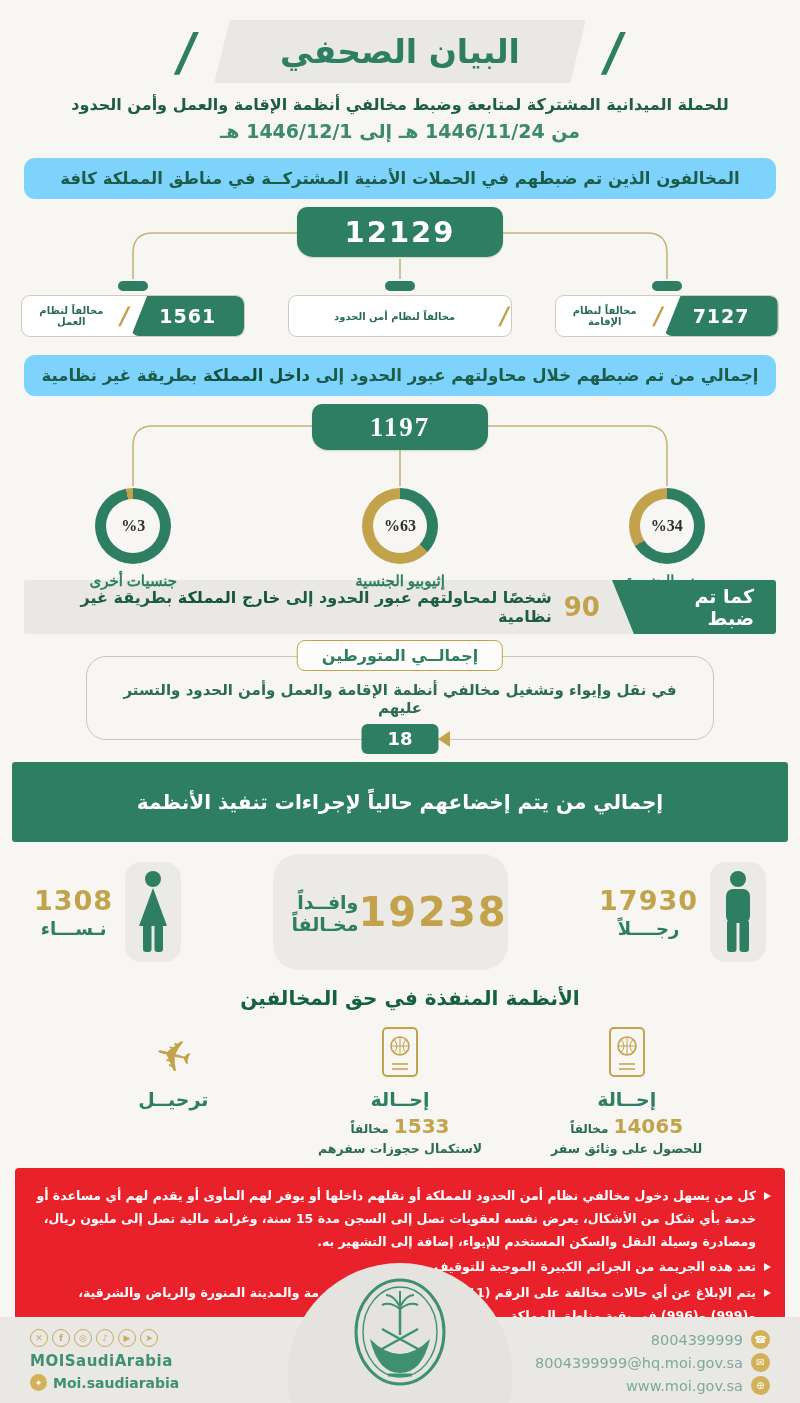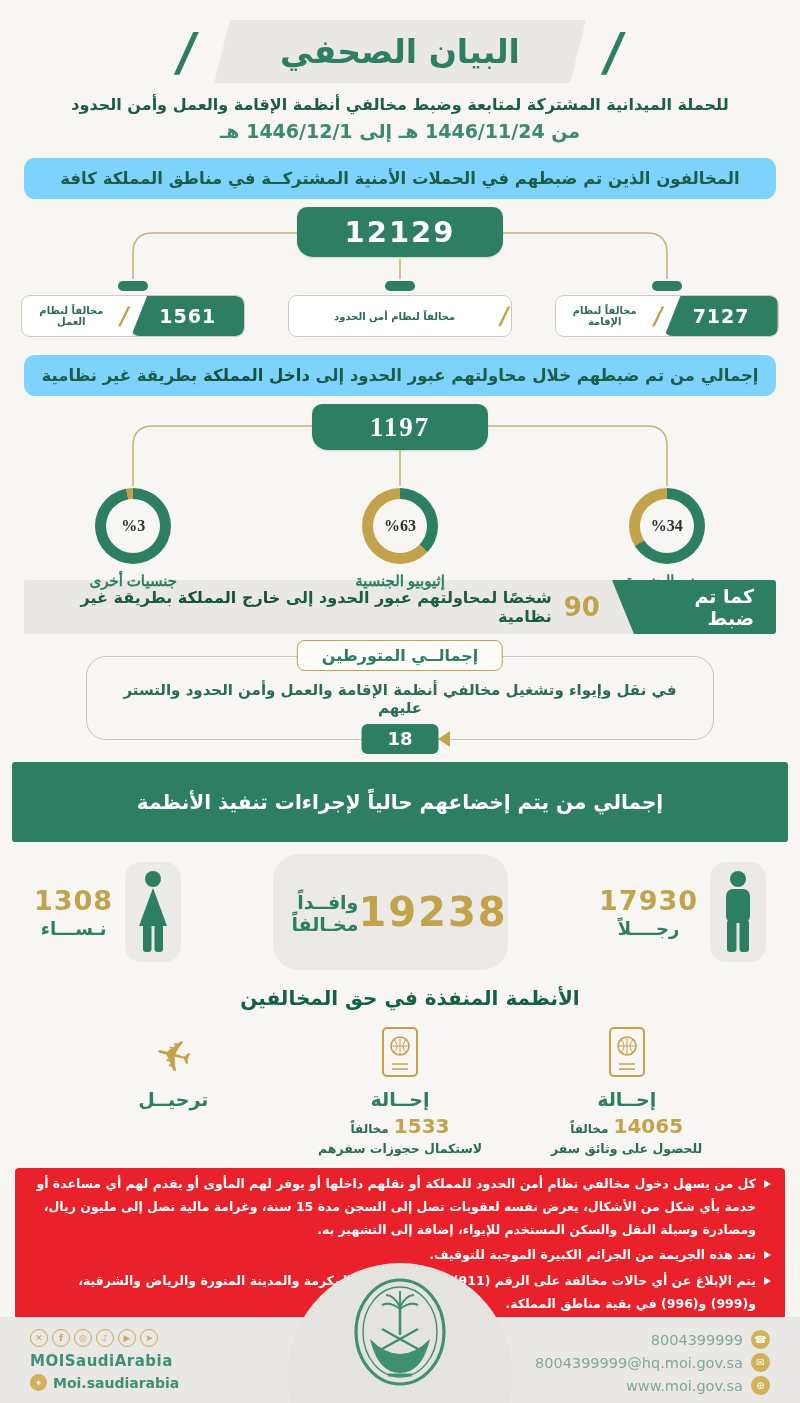--- a/index.html
+++ b/index.html
@@ -101,21 +101,21 @@
   .proc-col { flex:1; text-align:center; }
   .proc-icon { height:56px; display:flex; align-items:flex-end; justify-content:center; }
   .plane { color:#c2a24a; font-size:44px; display:inline-block; transform:scaleX(-1) rotate(-14deg); line-height:1; }
   .proc-name { color:#2e7e63; font-size:19px; font-weight:bold; margin-top:10px; }
   .proc-val { margin-top:4px; direction:rtl; }
   .proc-val .v { color:#c2a24a; font-size:20px; font-weight:bold; letter-spacing:1px; }
   .proc-val .u { color:#2a6b52; font-size:12px; font-weight:bold; }
   .proc-note { color:#2a6b52; font-size:12.5px; font-weight:bold; margin-top:3px; }
 
   
-  .warn { margin:12px 15px 0; background:#e8212a; border-radius:4px; padding:4px 14px; }
+  .warn { margin:12px 15px 0; background:#e8212a; border-radius:4px; padding:16px 14px; }
   .warn-item { display:flex; direction:rtl; gap:8px; margin-bottom:2px; }
   .warn-marker { width:0; height:0; margin-top:8px; flex:0 0 auto;
                  border-top:4px solid transparent; border-bottom:4px solid transparent;
                  border-left:7px solid #fff; } 
   .warn-text { color:#fff; font-size:12.5px; font-weight:bold; line-height:1.85; text-align:right; }
 
   
   .footer { position:absolute; bottom:0; left:0; width:800px; height:86px; background:#eae8e4; }
   .moi-circle { position:absolute; left:50%; top:-54px; transform:translateX(-50%);
                 width:225px; height:225px; border-radius:50%; background:#e5e3df; }

